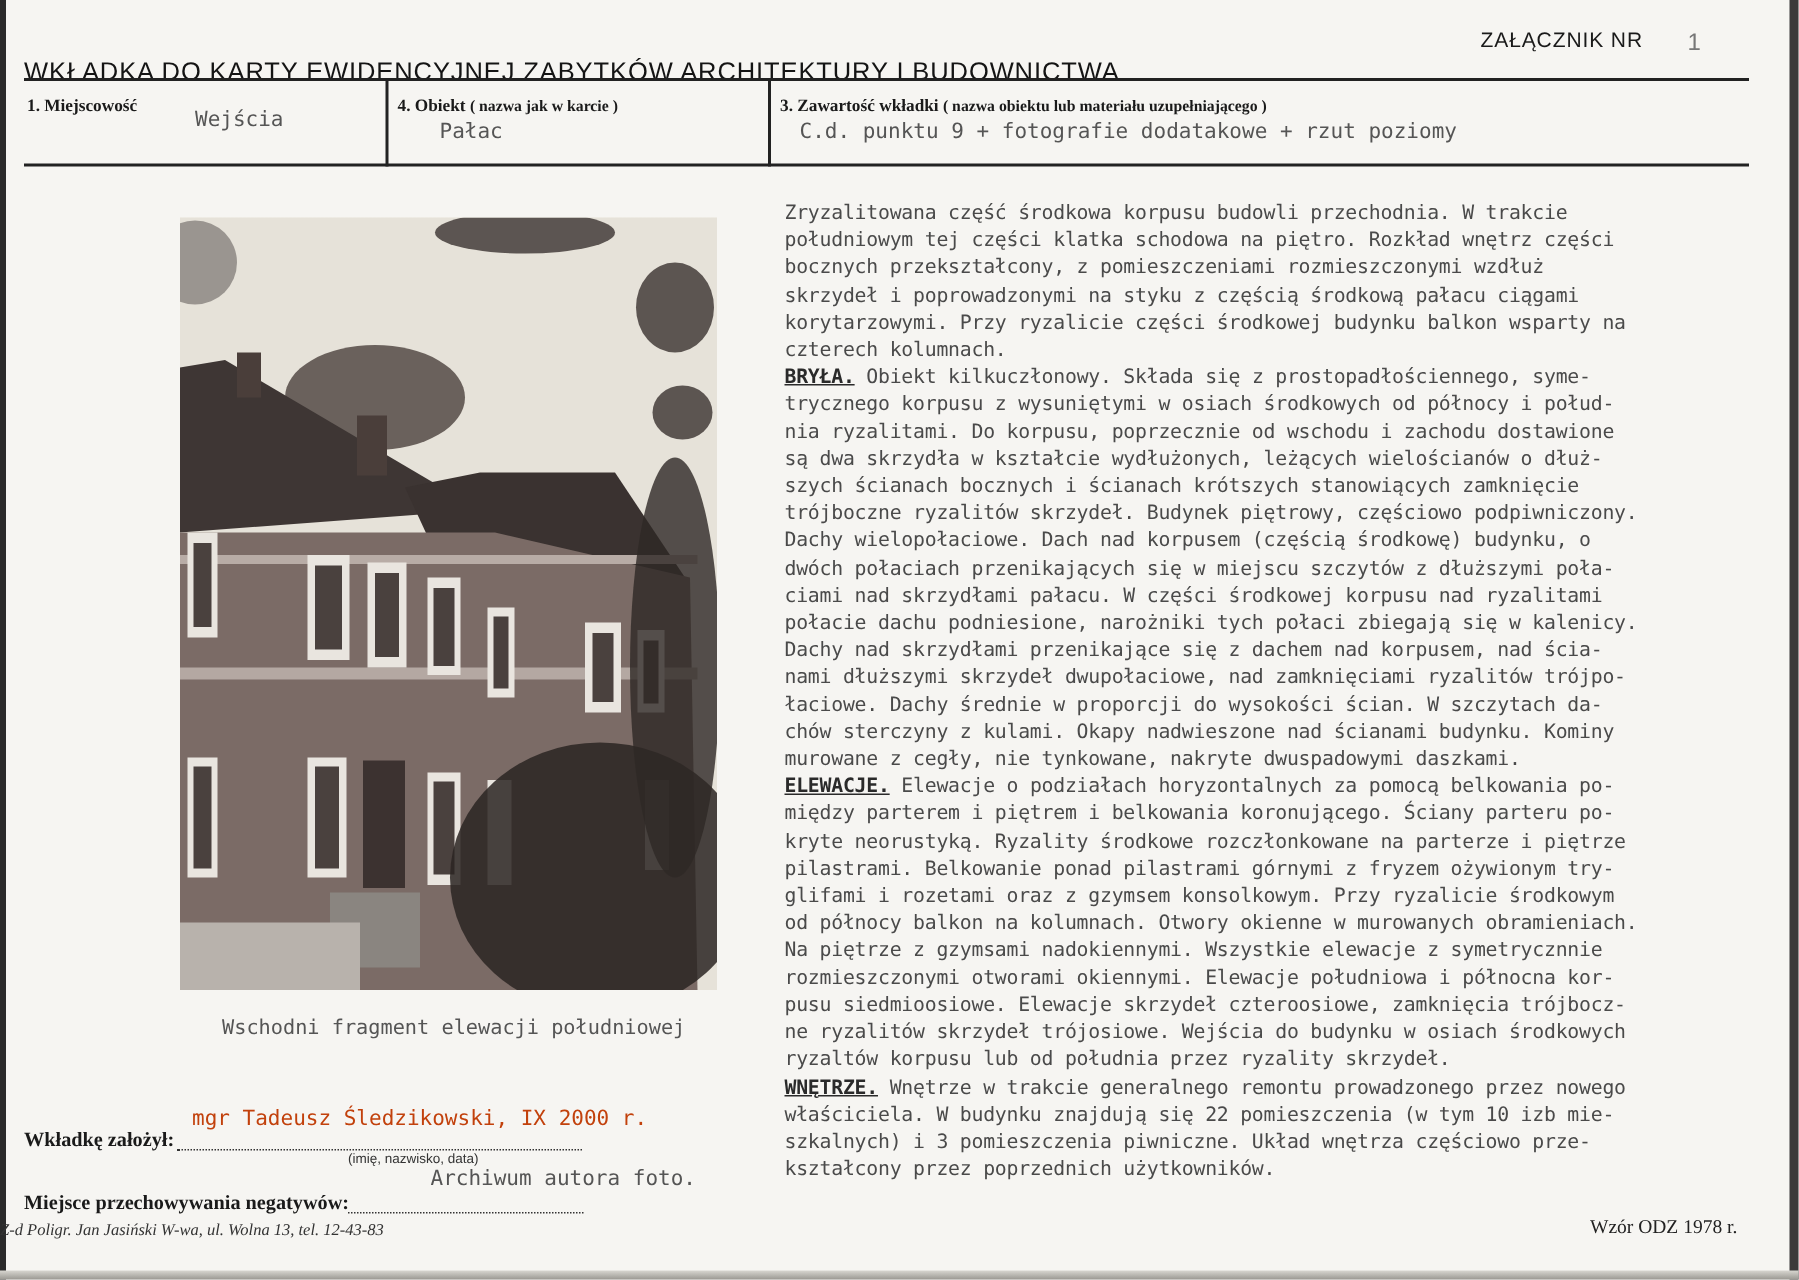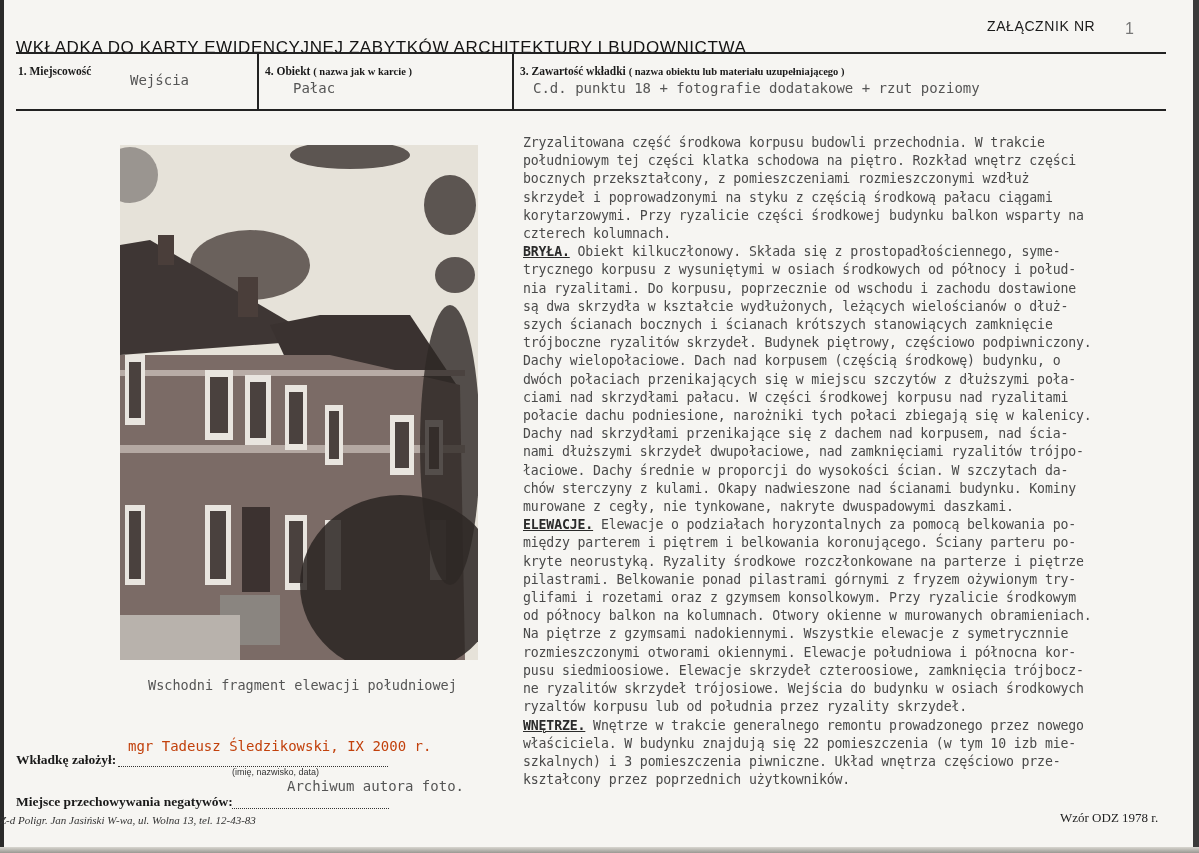--- a/index.html
+++ b/index.html
@@ -71,21 +71,21 @@
 <div class="vline" style="left:257px"></div>
 <div class="vline" style="left:512px"></div>
 
 <div class="field-label" style="left:18px"><span>1. Miejscowość</span></div>
 <div class="typed" style="left:130px;top:72px">Wejścia</div>
 
 <div class="field-label" style="left:265px"><span>4. Obiekt</span> <span class="sub">( nazwa jak w karcie )</span></div>
 <div class="typed" style="left:293px;top:80px">Pałac</div>
 
 <div class="field-label" style="left:520px"><span>3. Zawartość wkładki</span> <span class="sub">( nazwa obiektu lub materiału uzupełniającego )</span></div>
-<div class="typed" style="left:533px;top:80px">C.d. punktu 18 + fotografie dodatakowe + rzut poziomy</div>
+<div class="typed" style="left:533px;top:80px">C.d. punktu 9 + fotografie dodatakowe + rzut poziomy</div>
 
 <div class="photo" title="Black-and-white photograph of the palace facade with hipped tiled roofs, chimneys, pilasters and windows, trees and shrubs in foreground">
   <svg width="358" height="515" viewBox="0 0 358 515">
     <rect width="358" height="515" fill="#e6e2d9"></rect>
     <circle cx="10" cy="30" r="28" fill="#9a9590"></circle>
     <g fill="#3a3230" opacity="0.8">
       <ellipse cx="230" cy="10" rx="60" ry="14"></ellipse>
       <ellipse cx="330" cy="60" rx="26" ry="30"></ellipse>
       <ellipse cx="335" cy="130" rx="20" ry="18"></ellipse>
     </g>

